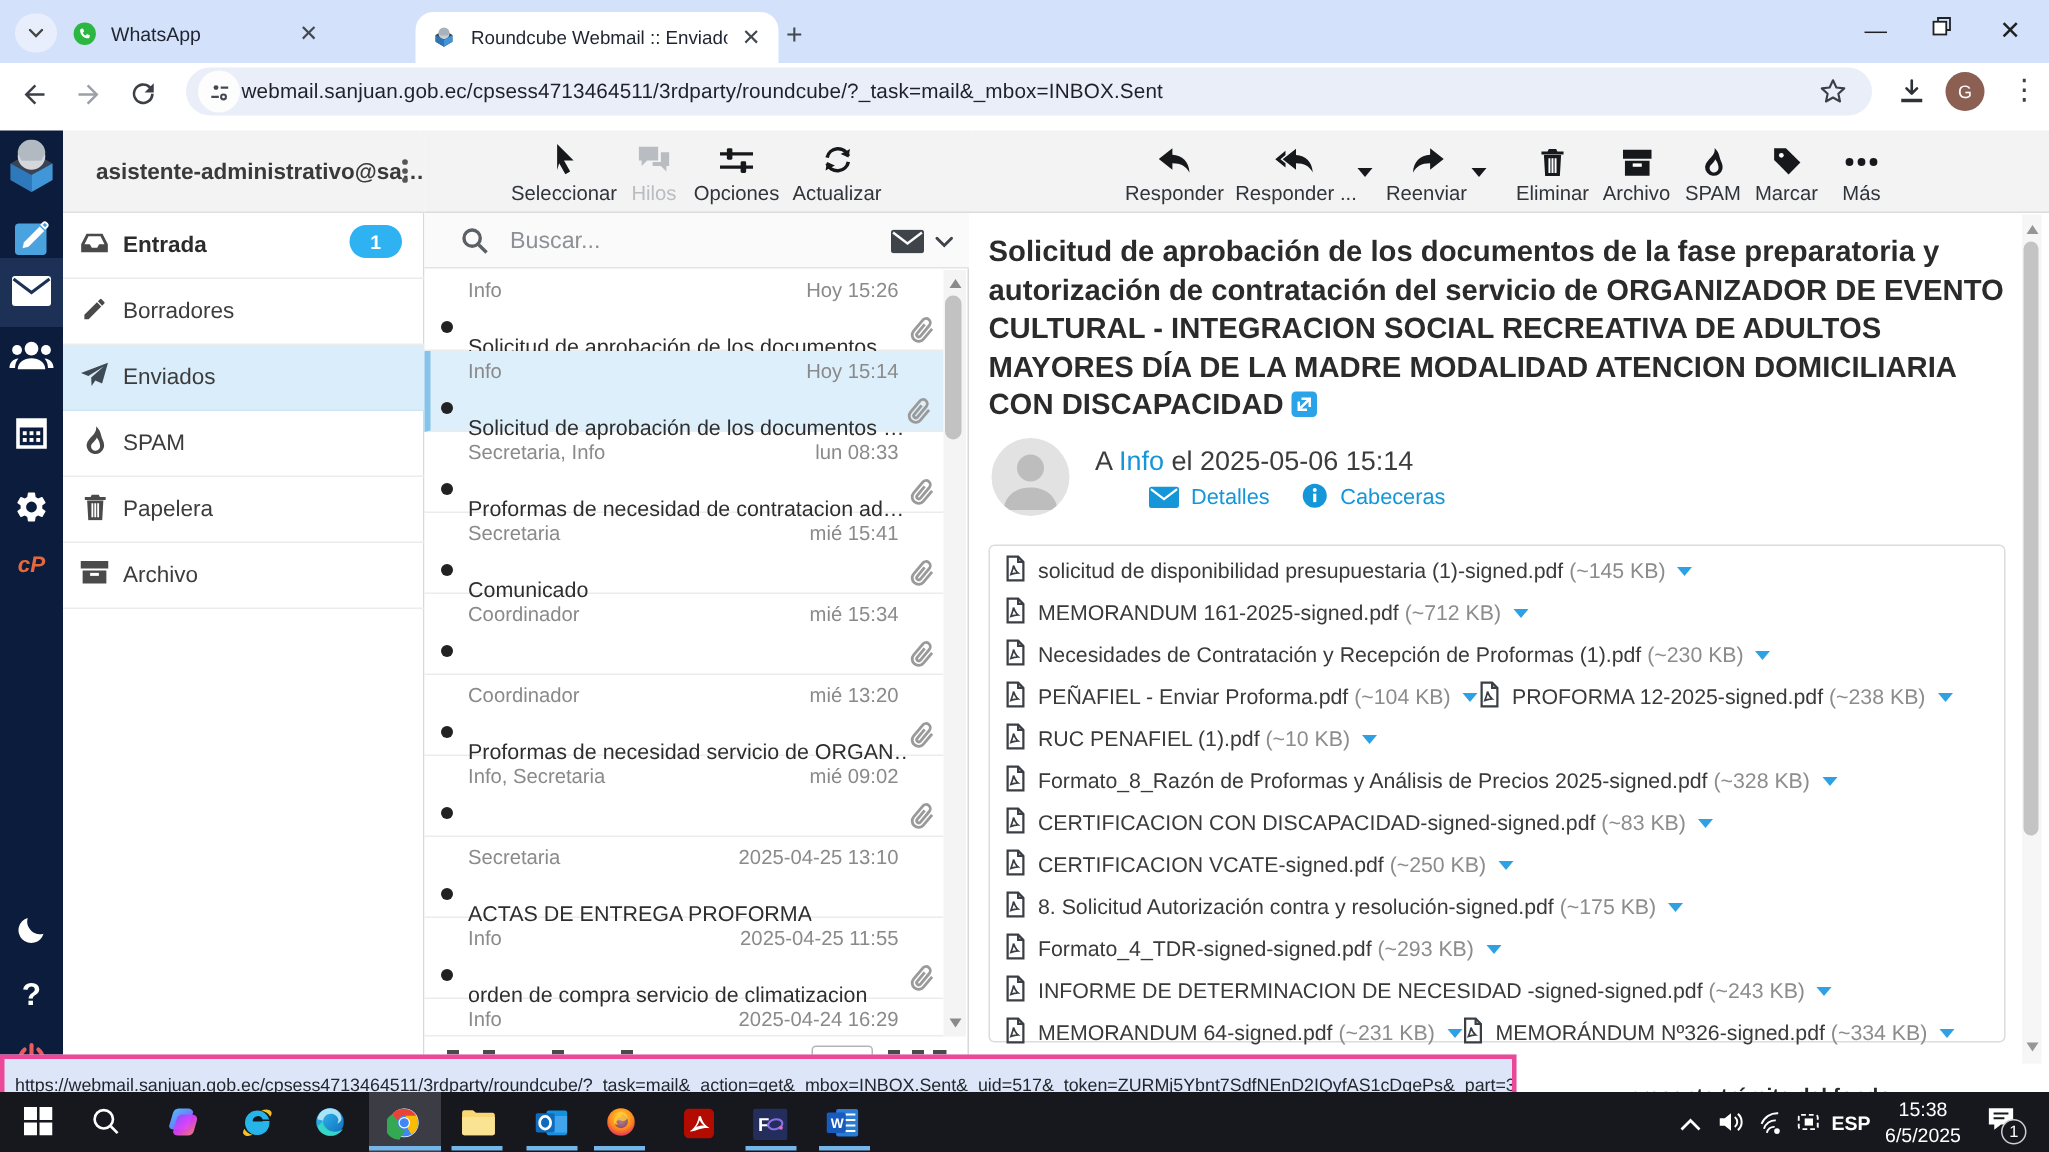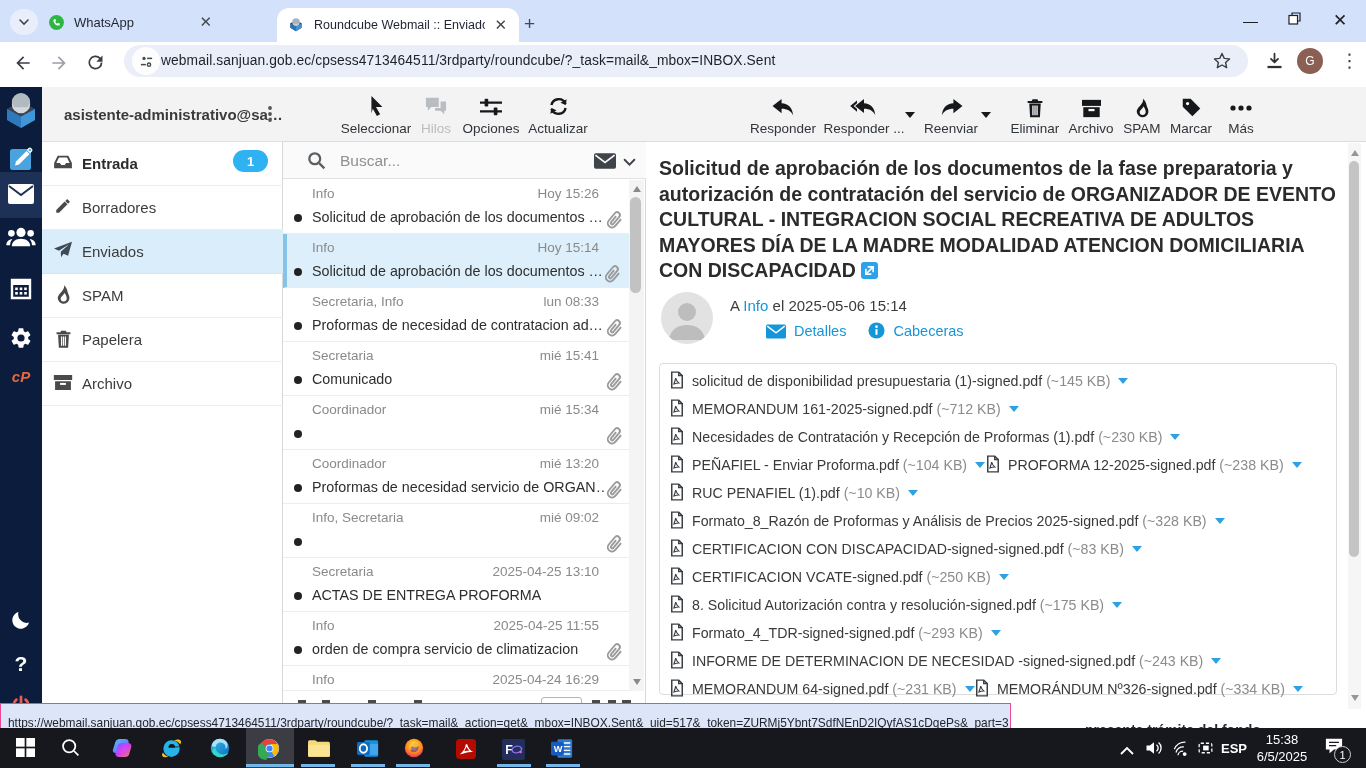--- a/index.html
+++ b/index.html
@@ -47,42 +47,42 @@
   
   #mlist { left:283px; top:87px; width:363px; height:641px; background:#fff; border-right:1px solid #d8d8d8; }
   #ltoolbar { left:283px; top:87px; width:363px; height:55px; background:#f3f3f3; border-bottom:1px solid #dcdcdc; }
   #search { left:283px; top:142px; width:363px; height:37px; background:#fafafa; border-bottom:1px solid #e3e3e3; }
   .lbtn { top:94px; height:42px; text-align:center; color:#30353b; font-size:13.5px;
           display:flex; flex-direction:column; align-items:center; justify-content:flex-end; }
   .lbtn svg { display:block; margin:0 auto 3px; }
   .mrow { left:283px; width:346px; height:54px; border-bottom:1px solid #ececec; }
   .msender { position:absolute; left:29px; top:6px; font-size:13.5px; color:#8a8a8a; }
   .mdate { position:absolute; right:30px; top:6px; font-size:13.5px; color:#8a8a8a; }
-  .msubj { position:absolute; left:29px; top:29px; font-size:14.3px; color:#2e2e2e; white-space:nowrap;
+  .msubj { position:absolute; left:29px; top:44px; font-size:14.3px; color:#2e2e2e; white-space:nowrap;
            overflow:hidden; max-width:292px; }
   .mdot { position:absolute; left:11px; top:34px; width:8px; height:8px; border-radius:50%; background:#222; }
   .mclip { position:absolute; right:7px; top:30px; transform:rotate(40deg); }
 
   
   #content { left:646px; top:87px; width:720px; height:641px; background:#fff; }
   #ctoolbar { left:646px; top:87px; width:720px; height:55px; background:#f3f3f3; border-bottom:1px solid #dcdcdc; }
   #subject { left:659px; top:156px; width:700px; font-size:19.5px; font-weight:bold; color:#2b2b2b; line-height:25.6px; }
   #cavatar { left:661px; top:292px; width:52px; height:52px; border-radius:50%; background:#e2e2e2; overflow:hidden; }
-  #mfrom { left:730px; top:297px; font-size:15px; color:#3c3c3c; }
+  #mfrom { left:730px; top:297px; font-size:18px; color:#3c3c3c; }
   #mlinks { left:766px; top:322px; font-size:14.5px; }
   a.bl { color:#1596d8; text-decoration:none; }
   #attbox { left:659px; top:363px; width:678px; height:332px; border:1px solid #dcdcdc; border-radius:4px; background:#fff;text-align:right; }
   .arow { position:absolute; left:10px; height:28px; display:flex; align-items:center; font-size:14.2px; color:#3a3a3a; }
   .asz { color:#8c8c8c; }
   .acaret { display:inline-block; width:0; height:0; border-left:5px solid transparent; border-right:5px solid transparent;
             border-top:6px solid #2da1e3; margin-left:8px; }
   .apdf { margin-right:8px; }
 
   
-  #status { left:0px; top:703px; width:1011px; height:40px; background:#dce6f8; border:1px solid #ec4899;
+  #status { left:0px; top:703px; width:1011px; height:40px; background:#dce6f8; border:3px solid #ec4899;
             font-size:11.9px; color:#23262d; display:flex; align-items:center; padding-left:7px; white-space:nowrap; overflow:hidden; }
 
   
   #taskbar { left:0; top:728px; width:1366px; height:40px; background:#17171e; }
   .tbunder { top:764px; height:3px; background:#75b6e8; }
 </style>
 </head>
 <body>
 
 <div class="abs" id="tabstrip"></div>

